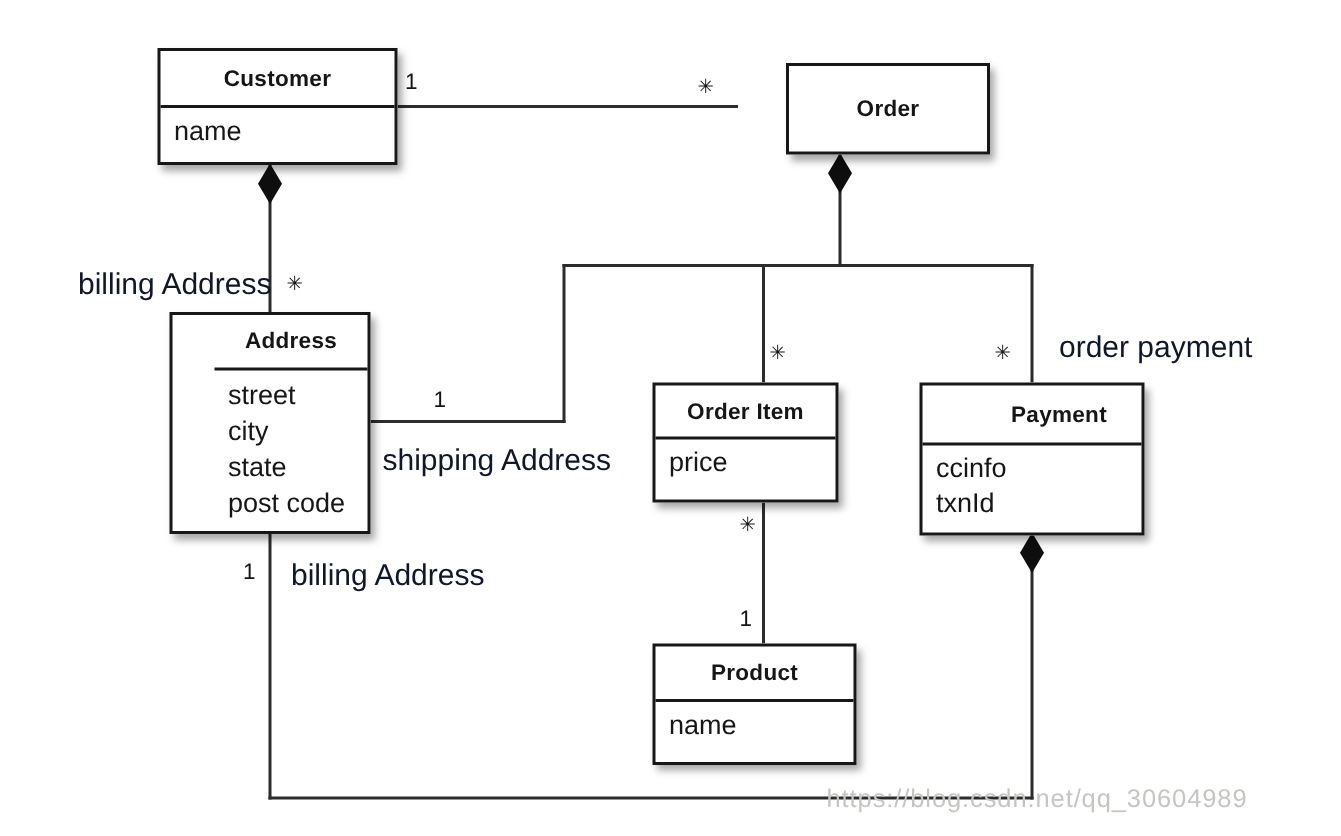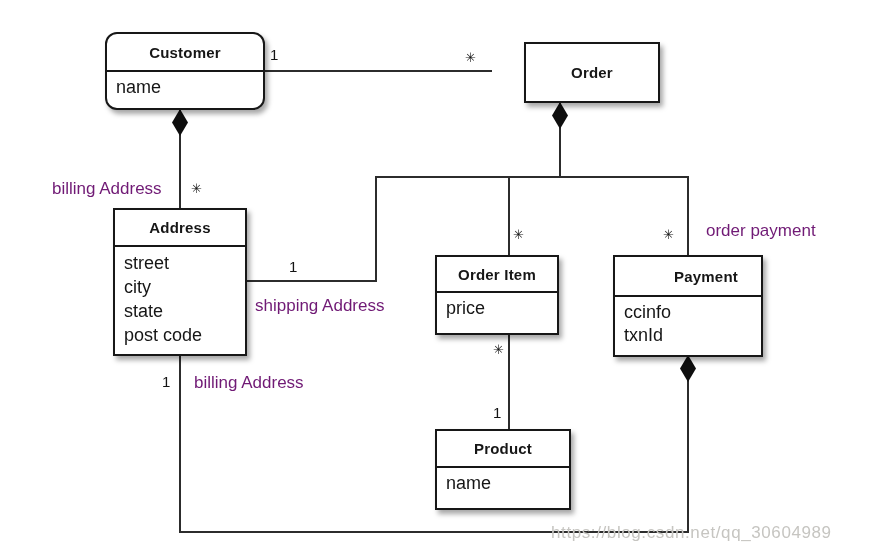--- a/index.html
+++ b/index.html
@@ -57,22 +57,22 @@
     position: absolute;
     font-size: 15px;
     color: #141414;
   }
   .mult.star {
     font-size: 13px;
     font-weight: bold;
   }
   .role {
     position: absolute;
-    font-size: 17px;
-    color: #701a75;
+    font-size: 20px;
+    color: #0f172a;
     white-space: nowrap;
   }
   .watermark {
     position: absolute;
     left: 551px;
     top: 523px;
     font-family: Liberation Sans, sans-serif;
     font-size: 17px;
     letter-spacing: 0.6px;
     color: #c6c5c1;
@@ -100,32 +100,32 @@
   <svg class="diamond" style="left:172px; top:109px;" width="16" height="27">
     <polygon points="8,0 16,13.5 8,27 0,13.5" fill="#0e0e0e"></polygon>
   </svg>
   <svg class="diamond" style="left:552px; top:102px;" width="16" height="27">
     <polygon points="8,0 16,13.5 8,27 0,13.5" fill="#0e0e0e"></polygon>
   </svg>
   <svg class="diamond" style="left:680px; top:355px;" width="16" height="27">
     <polygon points="8,0 16,13.5 8,27 0,13.5" fill="#0e0e0e"></polygon>
   </svg>
 
-  <div class="uml-class" style="left:105px; top:32px; width:160px; height:78px;border-radius:12px;">
+  <div class="uml-class" style="left:105px; top:32px; width:160px; height:78px;">
     <div class="uml-title with-divider" style="height:36px;">Customer</div>
     <div class="uml-attrs">
       <div>name</div>
     </div>
   </div>
 
   <div class="uml-class" style="left:492px; top:42px; width:136px; height:61px;margin-left:32px;">
     <div class="uml-title" style="height:57px;">Order</div>
   </div>
 
-  <div class="uml-class" style="left:113px; top:208px; width:134px; height:148px;">
+  <div class="uml-class" style="left:113px; top:208px; width:134px; height:148px;padding-left:28px;">
     <div class="uml-title with-divider" style="height:35px;">Address</div>
     <div class="uml-attrs wide">
       <div>street</div>
       <div>city</div>
       <div>state</div>
       <div>post code</div>
     </div>
   </div>
 
   <div class="uml-class" style="left:435px; top:255px; width:124px; height:80px;">

